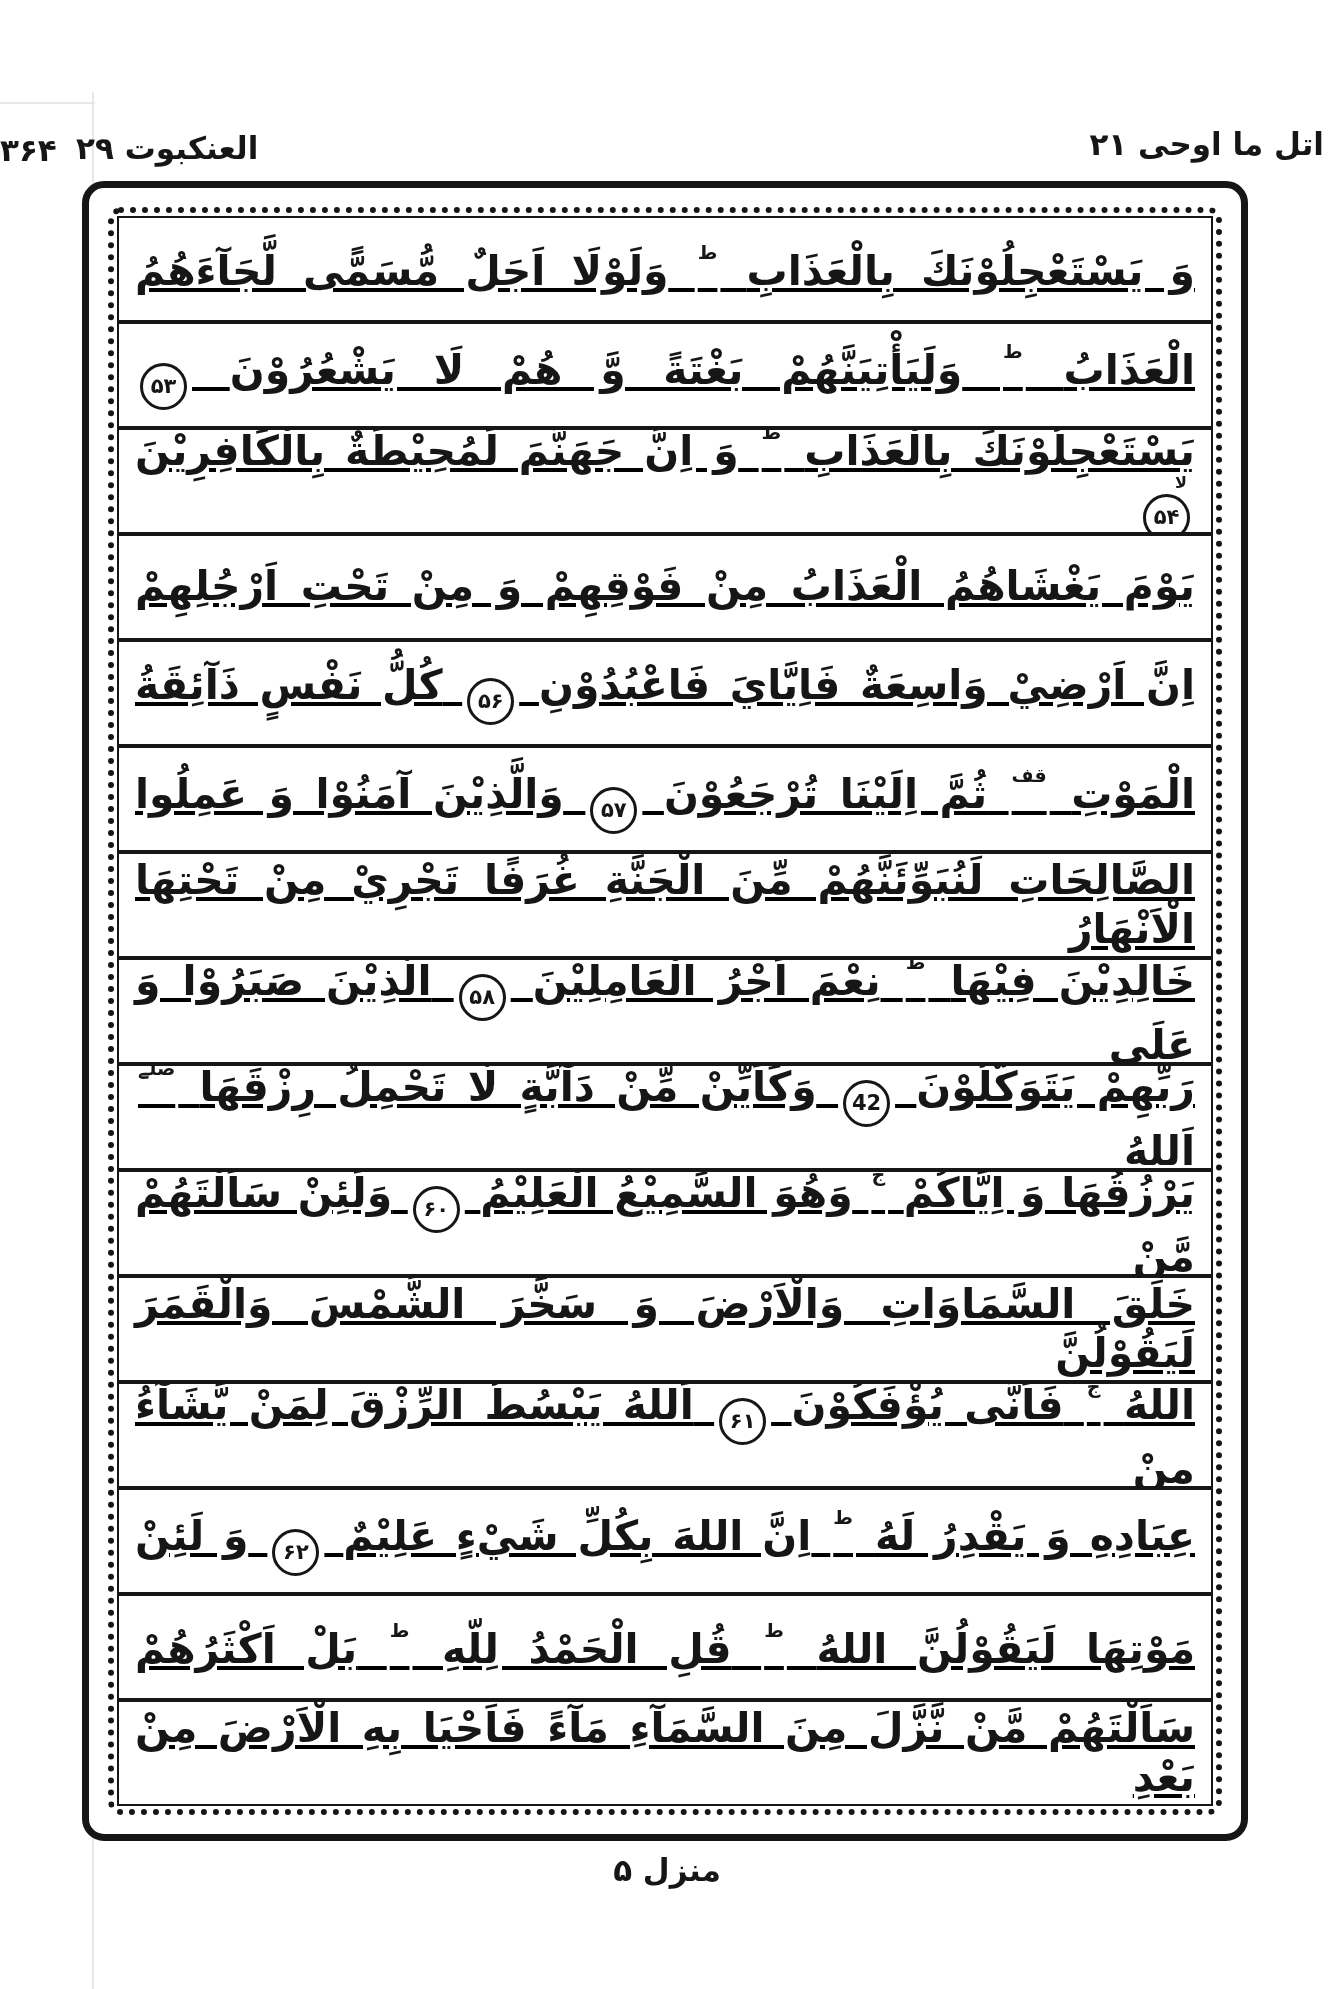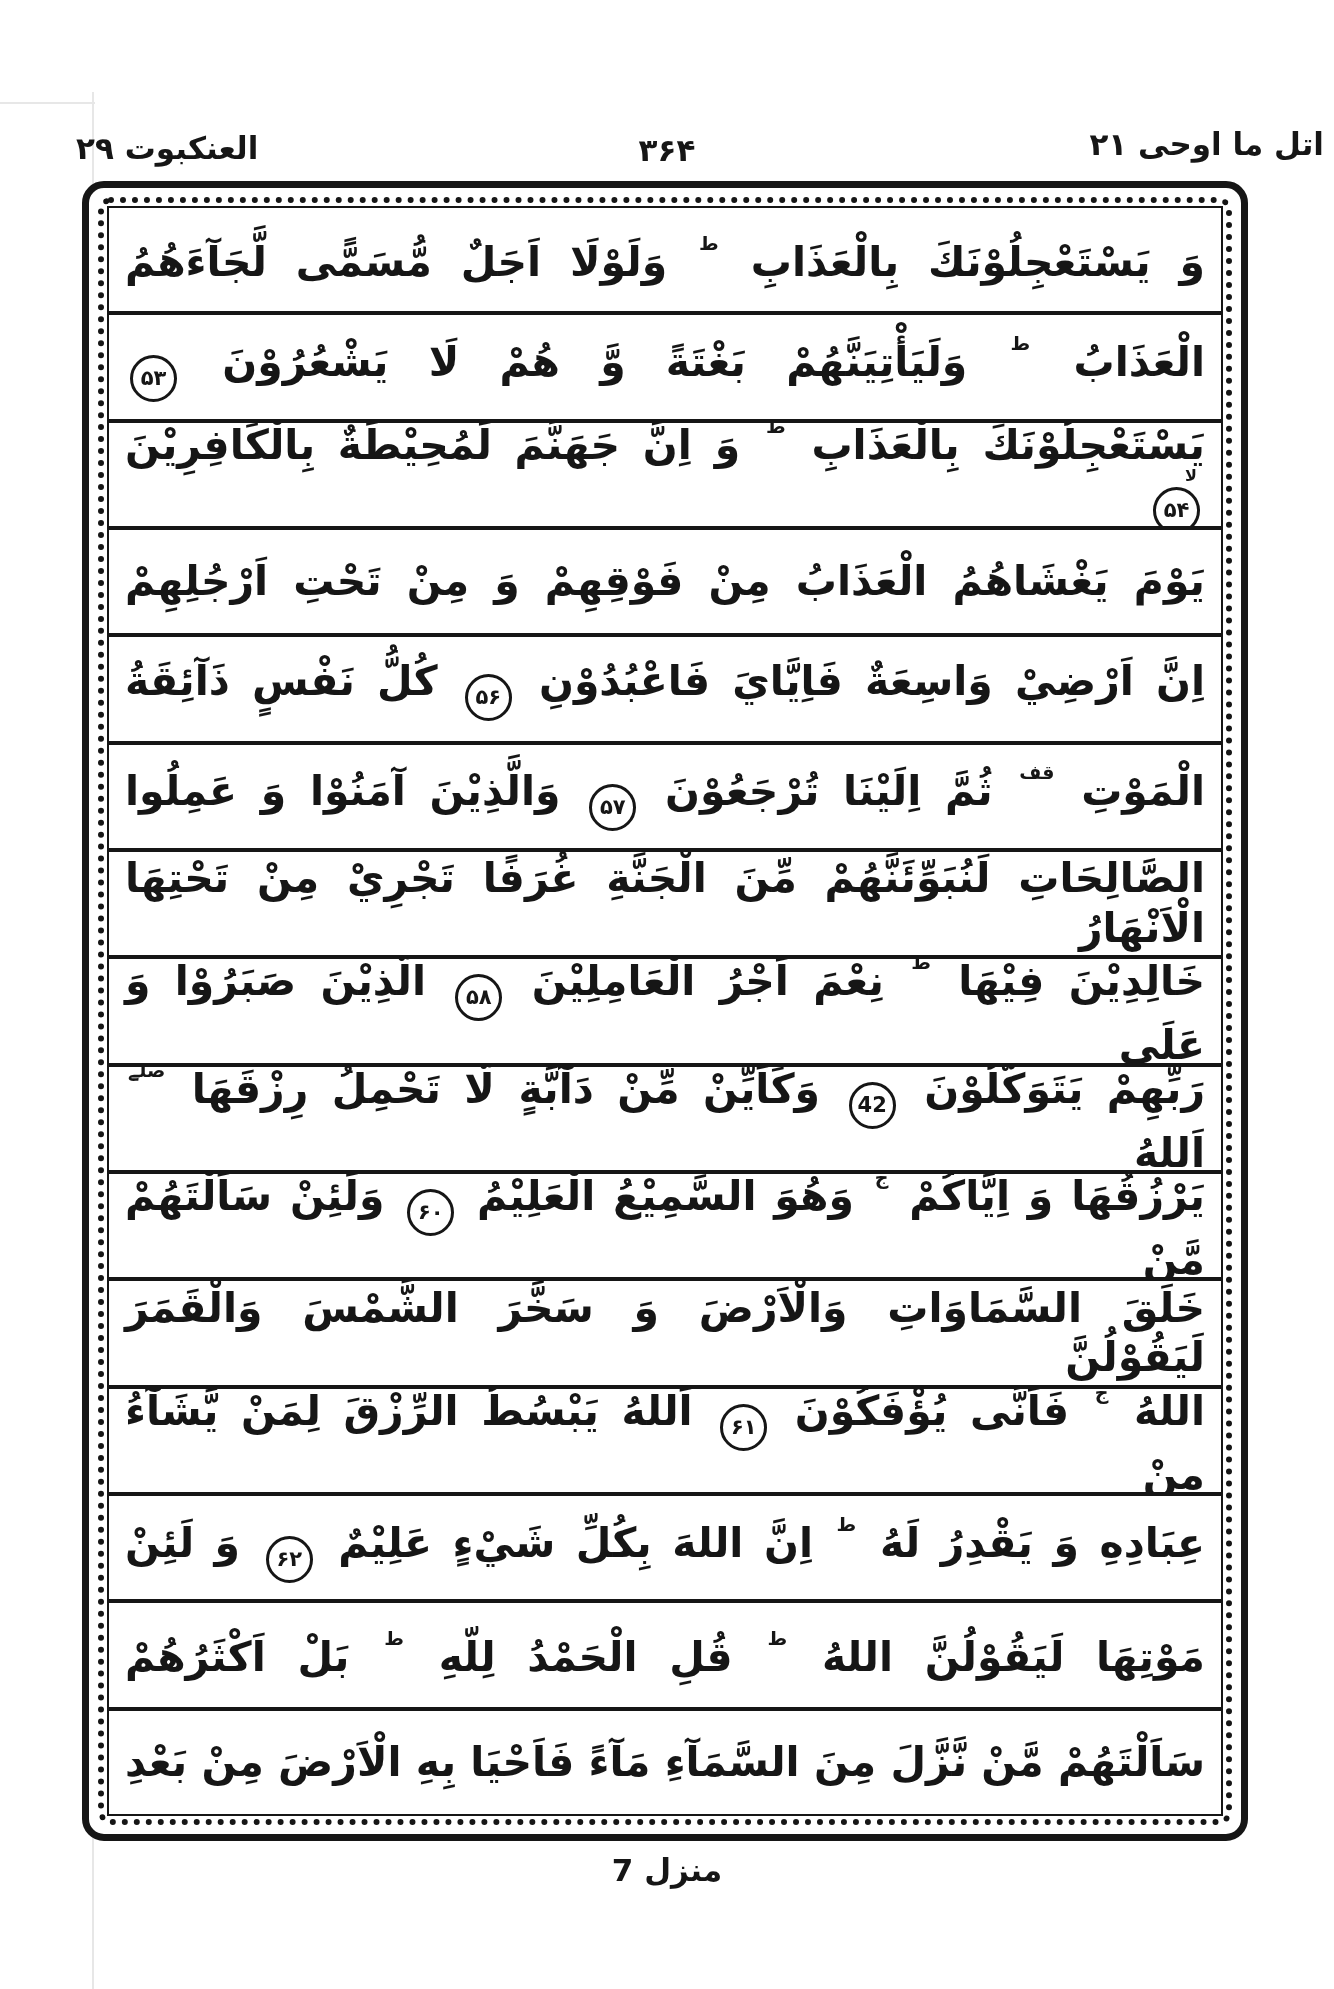--- a/index.html
+++ b/index.html
@@ -10,27 +10,27 @@
     background:var(--paper); overflow:hidden; direction:rtl;margin-top:32px;
   }
   
   .scan-v { position:absolute; left:92px; top:60px; width:2px; height:1929px; background:#e7e7e7; }
   .scan-h { position:absolute; left:0; top:70px; width:95px; height:2px; background:#e7e7e7; }
 
   
   .hdr { position:absolute; top:88px; left:0; width:100%; height:62px; color:var(--ink); }
   .hdr span { position:absolute; font-weight:bold; font-size:31px; white-space:nowrap; direction:rtl; }
   .h-left  { left:76px;  top:10px; }
-  .h-center{ left:0; width:100%; text-align:center; top:12px; font-size:33px; }
+  .h-center{ left:0; width:100%; text-align:left; top:12px; font-size:33px; }
   .h-right { right:10px; top:6px; }
 
   
   .frame-outer {
     position:absolute; left:82px; top:149px; width:1166px; height:1660px;
-    border:7px solid var(--ink); border-radius:22px; padding:9px; background:var(--paper);
+    border:7px solid var(--ink); border-radius:22px; padding:19px; background:var(--paper);text-decoration:underline;
   }
   .frame-beads {
     width:100%; height:100%;
     border:6px dotted var(--ink); border-radius:13px; padding:3px;
   }
   .frame-inner {
     width:100%; height:100%;
     border:2px solid var(--ink); display:flex;
   }
   .lines { flex:1; display:flex; flex-direction:column; }
@@ -122,15 +122,15 @@
               <div class="line-text"><span>مَوْتِهَا لَيَقُوْلُنَّ اللهُ</span> <span class="seg-mark">ط</span> <span>قُلِ الْحَمْدُ لِلّهِ</span> <span class="seg-mark">ط</span> <span>بَلْ اَكْثَرُهُمْ</span> </div>
             </div>
             <div class="line-row">
               <div class="line-text"><span>سَاَلْتَهُمْ مَّنْ نَّزَّلَ مِنَ السَّمَآءِ مَآءً فَاَحْيَا بِهِ الْاَرْضَ مِنْ بَعْدِ</span> </div>
             </div>
           </div>
       </div>
     </div>
   </div>
 
-  <div class="footer">منزل 7</div>
+  <div class="footer">منزل ۵</div>
 
 </div>
 
 </body></html>

